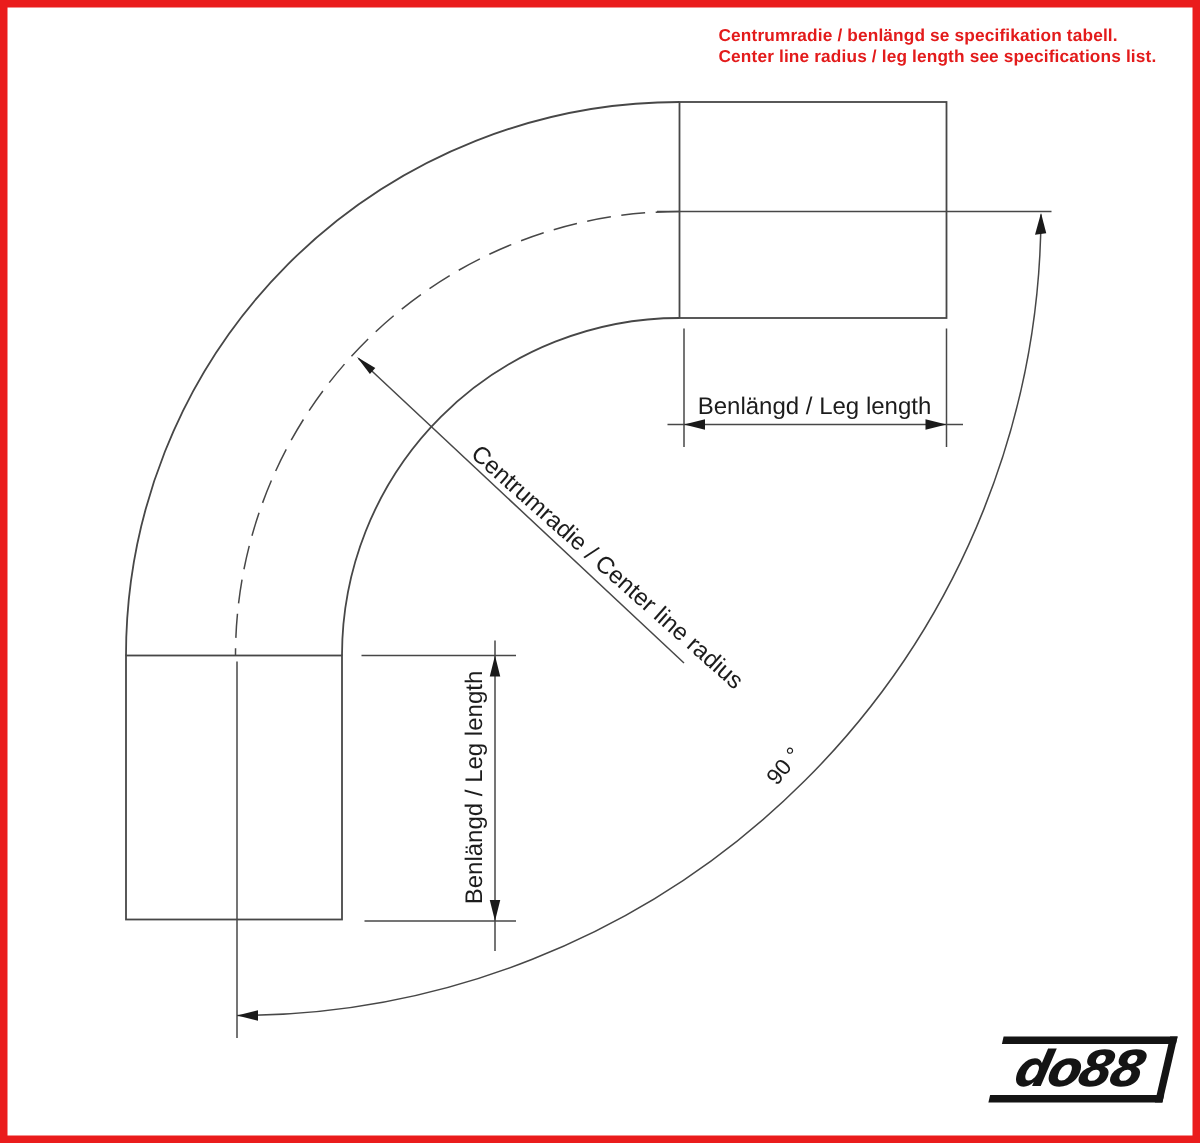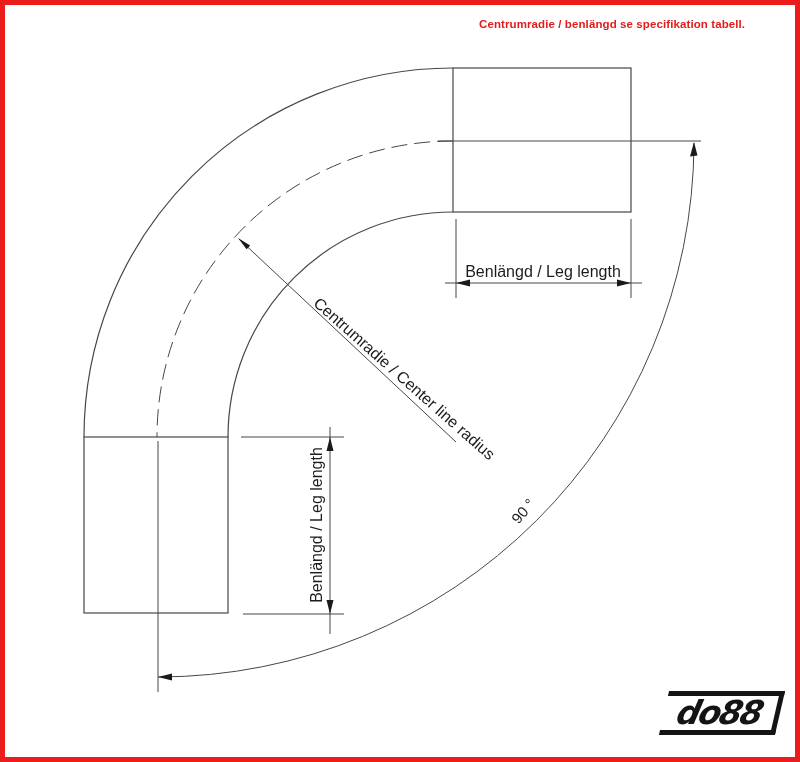--- a/index.html
+++ b/index.html
@@ -66,20 +66,21 @@
 </style>
 </head>
 <body>
 
 <div id="stage">
 
   <div class="frame"></div>
 
   <div class="note">
     <div>Centrumradie / benlängd se specifikation tabell.</div>
+    <div>Center line radius / leg length see specifications list.</div>
   </div>
 
   <svg class="drawing-svg" width="800" height="762" viewBox="0 0 800 762">
     <g fill="none" stroke="#474747" stroke-width="1.2">
 
       <path d="M453 68 A369 369 0 0 0 84 437"></path>
       <path d="M453 212 A225 225 0 0 0 228 437"></path>
       <rect x="453" y="68" width="178" height="144"></rect>
       <rect x="84" y="437" width="144" height="176"></rect>
     </g>

